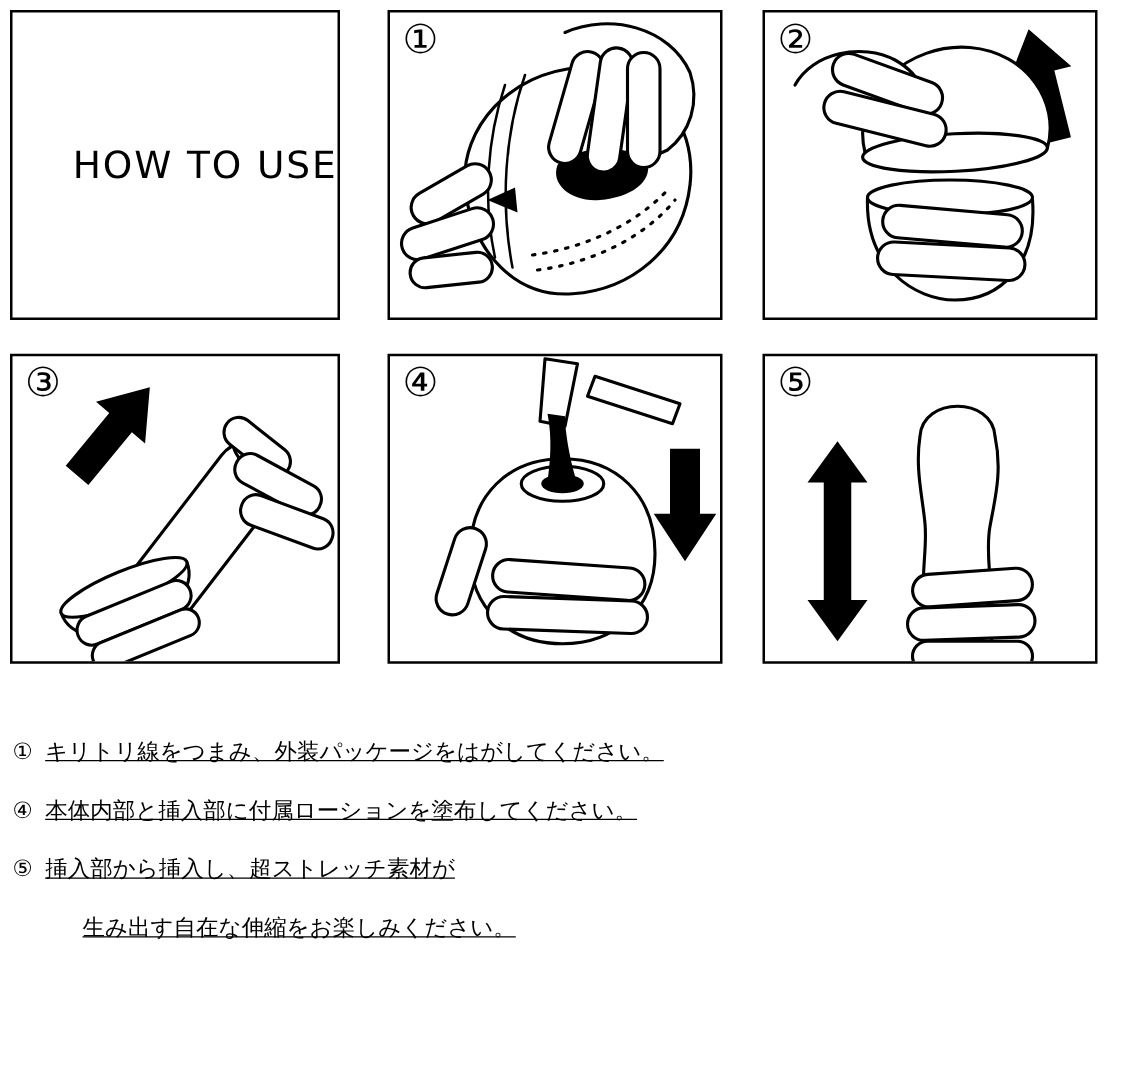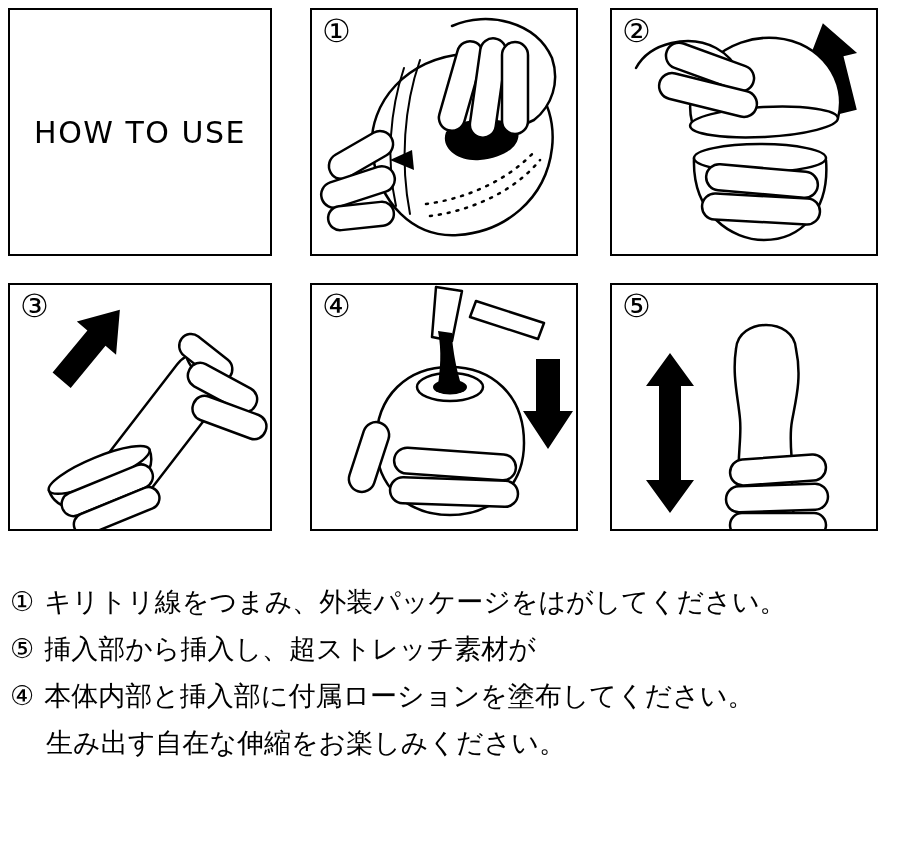--- a/index.html
+++ b/index.html
@@ -5,26 +5,26 @@
   * { margin:0; padding:0; box-sizing:border-box; }
   html,body { background:#ffffff; }
   body { font-family:"DejaVu Sans", sans-serif; color:#000; }
   .page { position:relative; width:899px; height:860px; background:#fff; overflow:hidden; }
   .panel { position:absolute; border:2px solid #000; background:#fff; }
   .panel svg { position:absolute; left:0; top:0; width:100%; height:100%; }
   .step-num {
     position:absolute; top:2px; left:10px; z-index:2;
     font-size:32px; line-height:1.2; color:#000;
   }
-  .title-panel { display:flex; align-items:center; justify-content:center; }
+  .title-panel { display:flex; align-items:center; justify-content:flex-end; }
   .title { font-size:30px; letter-spacing:1.5px; color:#000; font-weight:400; }
   .instructions { position:absolute; left:10px; top:578px; width:882px; }
-  .iline { font-size:27px; line-height:47px; white-space:nowrap; color:#000; }
+  .iline { font-size:18px; line-height:47px; white-space:nowrap; color:#000;text-decoration:underline; }
   .inum { display:inline-block; margin-right:10px; }
-  .icont { margin-left:36px; }
+  .icont { margin-left:56px; }
 </style>
 </head>
 <body>
 
 <div class="page">
 
   <div class="panel title-panel" style="left:8px; top:8px; width:264px; height:248px;">
     <div class="title">HOW TO USE</div>
   </div>
 
@@ -145,23 +145,23 @@
       <rect x="114" y="200" width="102" height="26" rx="13" fill="#fff" stroke="#000" stroke-width="2.5" transform="rotate(-2 165 213)"></rect>
       <rect x="118" y="228" width="96" height="24" rx="12" fill="#fff" stroke="#000" stroke-width="2.5"></rect>
     </svg>
   </div>
 
   <div class="instructions">
     <div class="iline">
       <span class="inum">①</span><span>キリトリ線をつまみ、外装パッケージをはがしてください。</span>
     </div>
     <div class="iline">
-      <span class="inum">⑤</span><span>挿入部から挿入し、超ストレッチ素材が</span>
+      <span class="inum">④</span><span>本体内部と挿入部に付属ローションを塗布してください。</span>
     </div>
     <div class="iline">
-      <span class="inum">④</span><span>本体内部と挿入部に付属ローションを塗布してください。</span>
+      <span class="inum">⑤</span><span>挿入部から挿入し、超ストレッチ素材が</span>
     </div>
     <div class="iline icont">
       <span>生み出す自在な伸縮をお楽しみください。</span>
     </div>
   </div>
 
 </div>
 
 </body></html>

